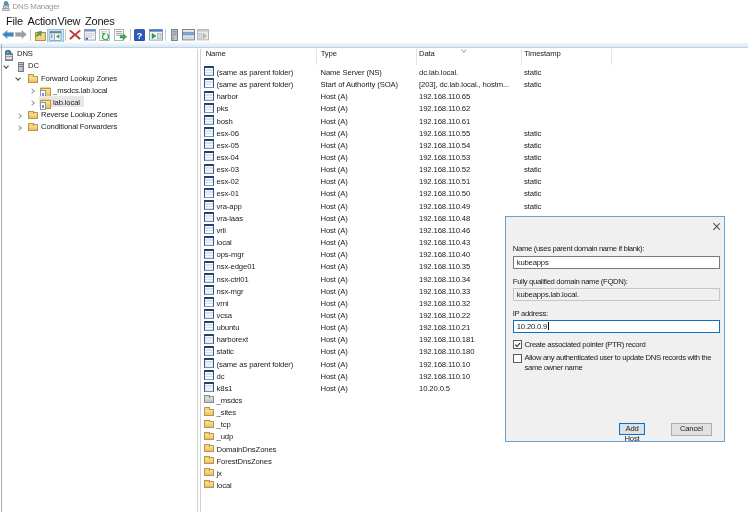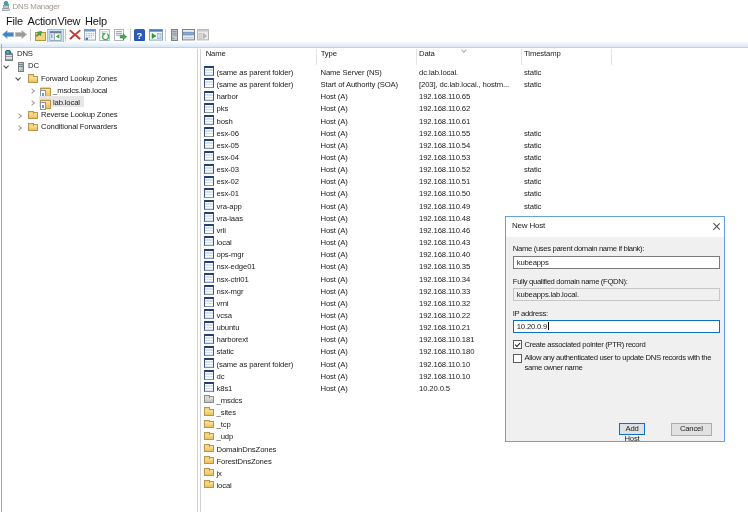--- a/index.html
+++ b/index.html
@@ -68,21 +68,21 @@
 <circle cx="7" cy="4.3" r="1.2" fill="#58b54e"></circle>
 <rect x="1.6" y="4.8" width="5.8" height="3.6" fill="#c2c7cd" stroke="#7c828b" stroke-width="0.7"></rect>
 <rect x="0.6" y="8.6" width="7.8" height="1.9" fill="#dfe3e8" stroke="#7c828b" stroke-width="0.7"></rect>
 </svg>
     <span id="title-tx">DNS Manager</span>
   </div>
 <div id="menubar">
     <span class="mi" style="left:6px">File</span>
     <span class="mi" style="left:27.5px">Action</span>
     <span class="mi" style="left:57.5px">View</span>
-    <span class="mi" style="left:85px">Help</span>
+    <span class="mi" style="left:85px">Zones</span>
   </div>
 <svg class="ti" style="left:1.5px;top:29.6px" width="12" height="9" viewBox="0 0 12 9">
     <path d="M5.2 0.4 L5.2 2.6 L11.6 2.6 L11.6 6.4 L5.2 6.4 L5.2 8.6 L0.4 4.5 Z" fill="#3f83c9" stroke="#9ab4cd" stroke-width="0.7"></path>
   </svg>
 <svg class="ti" style="left:14.5px;top:29.6px" width="12" height="9" viewBox="0 0 12 9">
     <path d="M6.8 0.4 L6.8 2.6 L0.4 2.6 L0.4 6.4 L6.8 6.4 L6.8 8.6 L11.6 4.5 Z" fill="#9b9b9b" stroke="#bdbdbd" stroke-width="0.7"></path>
   </svg>
 <span class="tsep" style="left:29.5px"></span>
 <span class="tsep" style="left:64.5px"></span>
 <span class="tsep" style="left:129.5px"></span>
@@ -396,23 +396,20 @@
 <span class="chr" style="left:29.5px;top:100.4px"></span>
 <span class="zone" style="left:39px;top:98.2px"></span>
 <span class="ttx" style="left:53px;top:96.9px">lab.local</span>
 <span class="chr" style="left:16.5px;top:112.6px"></span>
 <span class="fold" style="position:absolute;left:28px;top:112.2px"></span>
 <span class="ttx" style="left:41px;top:109.1px">Reverse Lookup Zones</span>
 <span class="chr" style="left:16.5px;top:124.8px"></span>
 <span class="fold" style="position:absolute;left:28px;top:124.4px"></span>
 <span class="ttx" style="left:41px;top:121.3px">Conditional Forwarders</span>
 <div id="dlg">
-<div id="dlg-title">
-      <span>New Host</span>
-    </div>
 <span class="dx" style="transform:rotate(45deg)"></span>
 <span class="dx" style="transform:rotate(-45deg)"></span>
 <div class="dlab" style="left:6.8px;top:27.3px">Name (uses parent domain name if blank):</div>
 <div class="din" style="top:38.5px">kubeapps</div>
 <div class="dlab" style="left:6.8px;top:59.6px">Fully qualified domain name (FQDN):</div>
 <div class="din" style="top:70.5px;background:#f0f0f0;border-color:#c6c6c6">kubeapps.lab.local.</div>
 <div class="dlab" style="left:6.8px;top:92px">IP address:</div>
 <div class="din" style="top:102.8px;border-color:#0b6fc4">10.20.0.9<span class="caret"></span></div>
 <span class="cb" style="top:123.2px">
       <span class="ck"></span>

